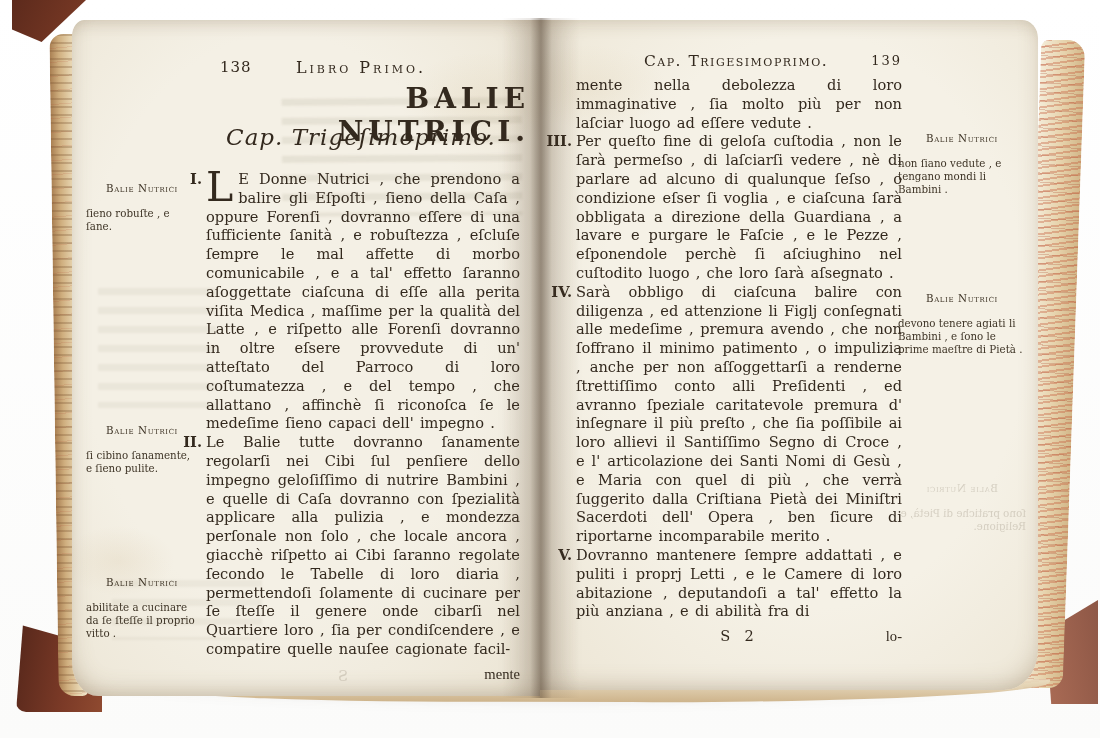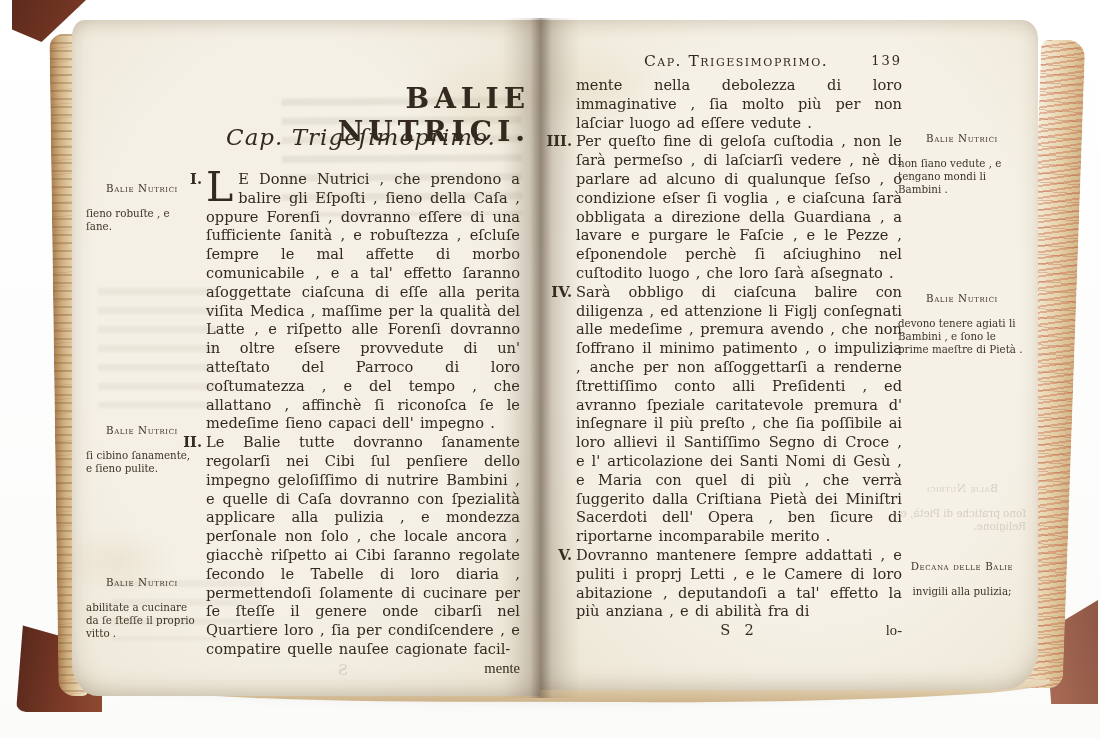--- a/index.html
+++ b/index.html
@@ -72,21 +72,21 @@
   .subtitle{position:absolute;top:104px;left:120px;width:338px;margin:0;text-align:center;
     font-style:italic;font-weight:500;font-size:23px;letter-spacing:1px;}
 
   
   .col{position:absolute;font-size:14.6px;line-height:18.8px;text-align:justify;word-spacing:1.6px;}
   .col-left{top:150px;left:134px;width:314px;}
   .col-right{top:56px;left:36px;width:326px;}
   .para{position:relative;margin:0;}
   .pnum{position:absolute;left:-32px;top:0;width:28px;text-align:right;font-weight:600;}
   .dropcap{float:left;font-size:41px;line-height:33px;padding:1px 5px 0 0;}
-  .catchline{position:relative;margin-top:0;height:20px;}
+  .catchline{position:relative;margin-top:6px;height:20px;}
   .catchword{position:absolute;right:0;top:0;font-family:Liberation Serif, serif;}
   .sigmark{position:absolute;left:0;right:0;top:0;text-align:center;letter-spacing:4px;}
   .ghost-sig{position:absolute;left:0;right:40px;top:2px;text-align:center;opacity:.28;color:#8d8270;
     transform:scaleX(-1);filter:blur(.4px);}
 
   
   .mnote{position:absolute;font-size:10.3px;line-height:13px;color:#3e3426;}
   .mnote .mnlabel{text-align:center;font-variant:small-caps;letter-spacing:.6px;}
   .mnote .mntext{text-align:left;margin-top:12px;}
   .page-left .mnote{left:14px;width:112px;}
@@ -108,20 +108,24 @@
 
   <div class="edge-left"></div>
   <div class="edge-right"></div>
   <div class="edge-bottom"></div>
 
   <div class="page page-left">
     <div class="setoff so-l1"></div>
     <div class="setoff so-l2"></div>
     <div class="setoff so-r1"></div>
 
+    <div class="lp-header">
+      <span class="pagenum">138</span>
+      <span class="runhead">Libro Primo.</span>
+    </div>
 
     <h1 class="title">BALIE NUTRICI.</h1>
     <h2 class="subtitle">Cap. Trigeſimoprimo.</h2>
 
     <div class="col col-left">
       <p class="para">
         <span class="pnum">I.</span><span class="dropcap">L</span><span>E Donne Nutrici , che prendono a balire gli Eſpoſti , ſieno della Caſa , oppure Forenſi , dovranno eſſere di una ſufficiente ſanità , e robuſtezza , eſcluſe ſempre le mal affette di morbo comunicabile , e a tal' effetto ſaranno aſoggettate ciaſcuna di eſſe alla perita viſita Medica , maſſime per la qualità del Latte , e riſpetto alle Forenſi dovranno in oltre eſsere provvedute di un' atteſtato del Parroco di loro coſtumatezza , e del tempo , che allattano , affinchè ſi riconoſca ſe le medeſime ſieno capaci dell' impegno .</span>
       </p>
       <p class="para">
         <span class="pnum">II.</span><span>Le Balie tutte dovranno ſanamente regolarſi nei Cibi ſul penſiere dello impegno geloſiſſimo di nutrire Bambini , e quelle di Caſa dovranno con ſpezialità applicare alla pulizia , e mondezza perſonale non ſolo , che locale ancora , giacchè riſpetto ai Cibi ſaranno regolate ſecondo le Tabelle di loro diaria , permettendoſi ſolamente di cucinare per ſe ſteſſe il genere onde cibarſi nel Quartiere loro , ſia per condiſcendere , e compatire quelle nauſee cagionate facil-</span>
@@ -176,20 +180,16 @@
       <div class="mntext">non ſiano vedute , e tengano mondi li Bambini .</div>
     </div>
     <div class="mnote mnr-2">
       <div class="mnlabel">Balie Nutrici</div>
       <div class="mntext">devono tenere agiati li Bambini , e ſono le prime maeſtre di Pietà .</div>
     </div>
     <div class="mnote mnr-ghost">
       <div class="mnlabel">Balie Nutrici</div>
       <div class="mntext">ſono pratiche di Pietà, e Religione.</div>
     </div>
-    <div class="mnote mnr-3">
-      <div class="mnlabel">Decana delle Balie</div>
-      <div class="mntext">invigili alla pulizia;</div>
-    </div>
   </div>
 
   <div class="gutter"></div>
 </div>
 
 </body></html>

